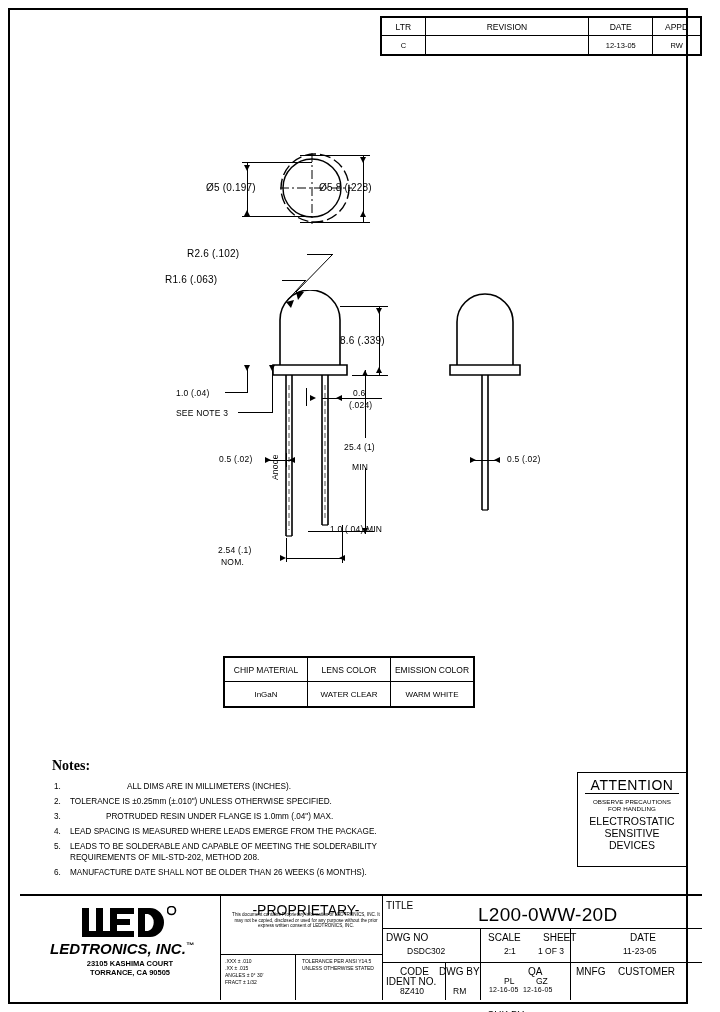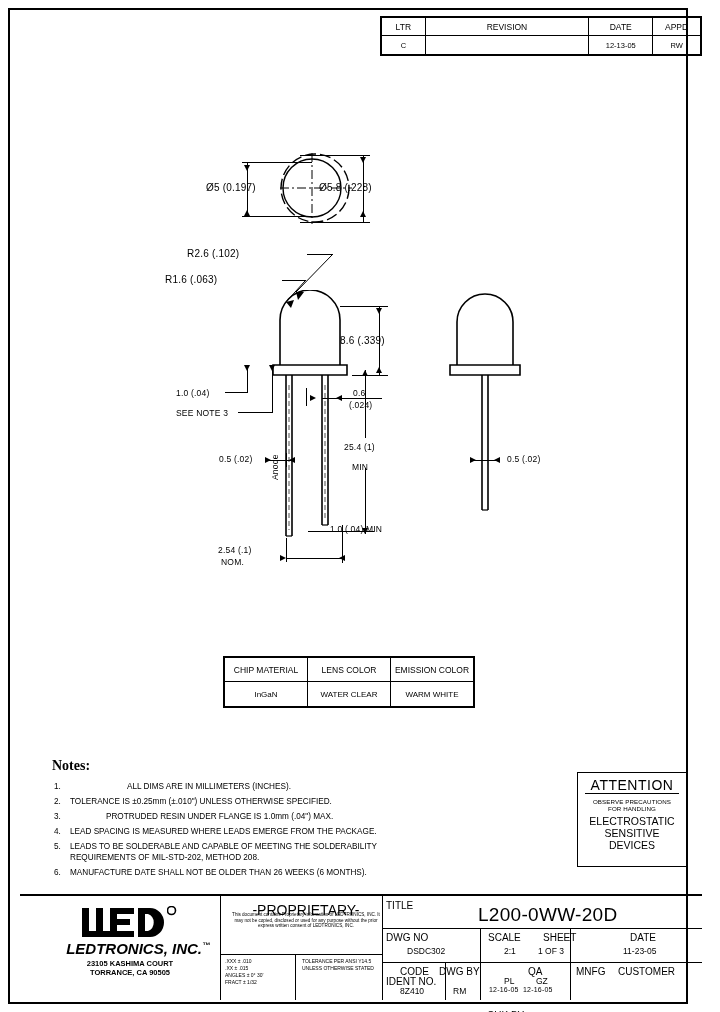--- a/index.html
+++ b/index.html
@@ -57,21 +57,21 @@
         border:1.5px solid #000;box-sizing:border-box;text-align:center;background:#fff;}
   .attn-title{font-size:14px;letter-spacing:.5px;border-bottom:1.5px solid #000;
               display:inline-block;padding:1px 6px 0;margin-top:3px;}
   .attn-s1{font-size:6.2px;margin-top:4px;letter-spacing:.1px;}
   .attn-s2{font-size:6.2px;letter-spacing:.1px;}
   .attn-b{font-size:10.5px;line-height:12px;margin-top:3px;}
 
   
   .tblock{position:absolute;left:10px;top:884px;width:682px;height:106px;
           border-top:2px solid #000;box-sizing:border-box;}
-  .company{position:absolute;left:40px;top:930px;width:160px;text-align:right;
+  .company{position:absolute;left:40px;top:930px;width:160px;text-align:left;
            font-size:15px;font-weight:bold;font-style:italic;font-family:"Liberation Sans",sans-serif;}
   .addr{position:absolute;left:40px;top:949px;width:160px;text-align:center;
         font-size:7.5px;font-weight:bold;line-height:9px;}
 
   .prop-title{position:absolute;left:222px;top:892px;width:148px;text-align:center;font-size:14px;}
   .prop-body{position:absolute;left:219px;top:902px;width:154px;font-size:4.6px;
              line-height:5.6px;text-align:center;}
   .tol-blk{position:absolute;font-size:5px;line-height:7px;}
 
   .tb-lbl{position:absolute;font-size:10px;}

